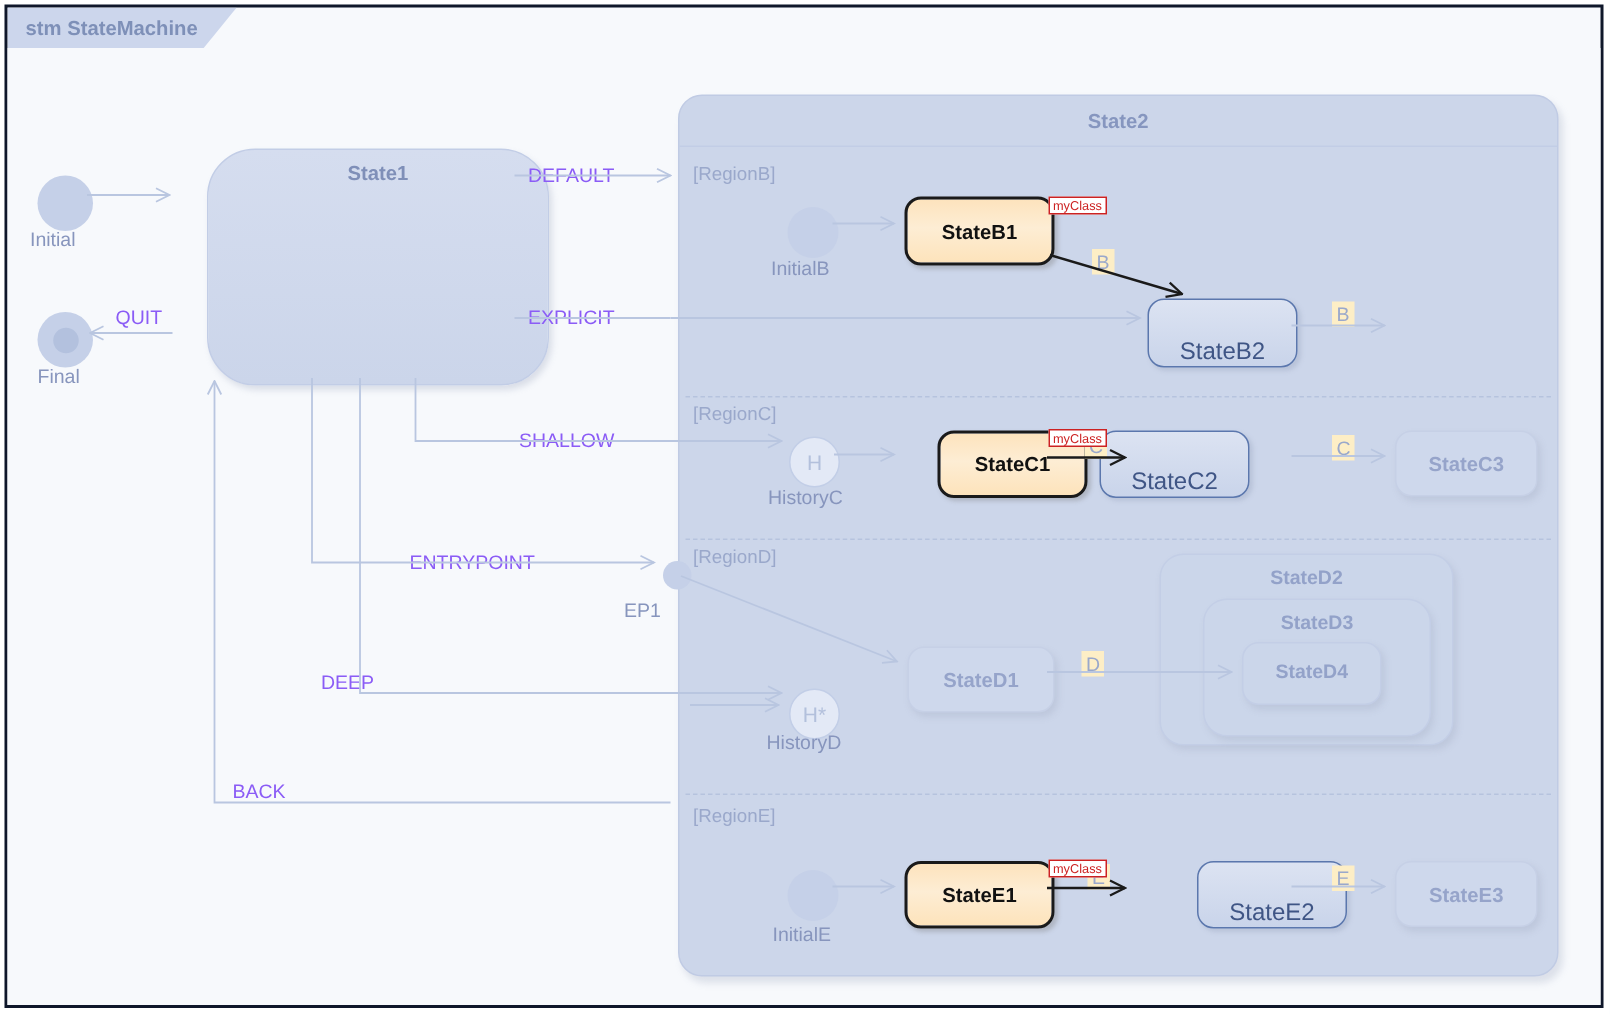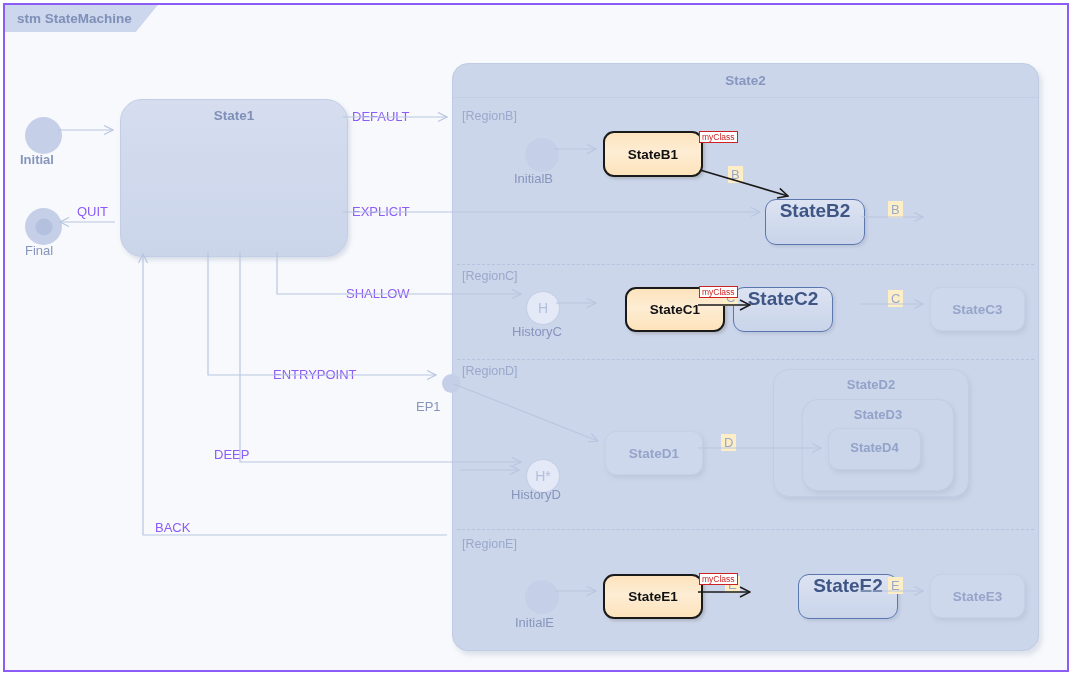--- a/index.html
+++ b/index.html
@@ -14,21 +14,21 @@
     background: #ffffff;
     overflow: hidden;
   }
 
   
   .frame {
     position: absolute;
     left: 3px; top: 3px;
     width: 1066px; height: 669px;
     background: #f7f9fc;
-    border: 2px solid #8b5cf6;
+    border: 2px solid #0f172a;
   }
   .title-tab {
     position: absolute;
     left: 0; top: 0;
     height: 27px;
     padding: 0 26px 0 12px;
     background: #ccd6ec;
     color: #7e90b8;
     font-size: 13.5px;
     font-weight: bold;
@@ -88,22 +88,23 @@
     display: flex;
     align-items: center;
     justify-content: center;
   }
 
   
   .state1 {
     position: absolute;
     background: linear-gradient(180deg,#d5ddef 0%,#cbd5ea 100%);
     border: 1px solid #c2cde6;
-    border-radius: 22px;
+    border-radius: 32px;
     box-shadow: 2px 3px 4px rgba(150,160,185,.30);
+    margin-left: 18px;
   }
   .state1 .nm {
     position: absolute;
     left: 0; right: 0; top: 8px;
     text-align: center;
     color: #7f8fb8;
     font-size: 13.5px;
     font-weight: bold;
   }
 
@@ -150,24 +151,24 @@
     font-weight: bold;
     box-shadow: 2px 2px 3px rgba(120,120,120,.35);
   }
 
   
   .s-norm {
     position: absolute;
     background: linear-gradient(180deg,#dce3f2 0%,#c9d4ea 100%);
     border: 1.5px solid #5b77ad;
     border-radius: 11px;
-    display: flex; align-items: flex-start; justify-content: center;
+    display: flex; align-items: flex-end; justify-content: center;
     color: #3f5585;
-    font-size: 19px;
-    font-weight: bold;
+    font-size: 16px;
+    font-weight: normal;
     box-shadow: 2px 2px 3px rgba(150,160,185,.35);
   }
 
   
   .s-faded {
     position: absolute;
     background: #ced8ec;
     border: 1px solid #c6d0e6;
     border-radius: 11px;
     display: flex; align-items: center; justify-content: center;
@@ -235,21 +236,21 @@
 
     <div class="title-tab">stm StateMachine</div>
 
     <div class="canvas"></div>
 
     <div class="state1" style="left:115px; top:94px; width:228px; height:158px;">
       <span class="nm">State1</span>
     </div>
 
     <div class="pscircle" style="left:20px; top:112px; width:37px; height:37px;"></div>
-    <div class="lbl" style="left:15px; top:147px;font-weight:bold;">Initial</div>
+    <div class="lbl" style="left:15px; top:147px;">Initial</div>
 
     <div class="pscircle ring" style="left:20px; top:203px; width:37px; height:37px;"></div>
     <div class="lbl" style="left:20px; top:238px;">Final</div>
 
     <div class="state2" style="left:447px; top:58px; width:587px; height:588px;">
       <span class="nm">State2</span>
       <div class="state2-hdr-sep"></div>
 
       <div class="region-sep" style="left:4px; right:4px; top:200px;"></div>
       <div class="region-sep" style="left:4px; right:4px; top:295px;"></div>

